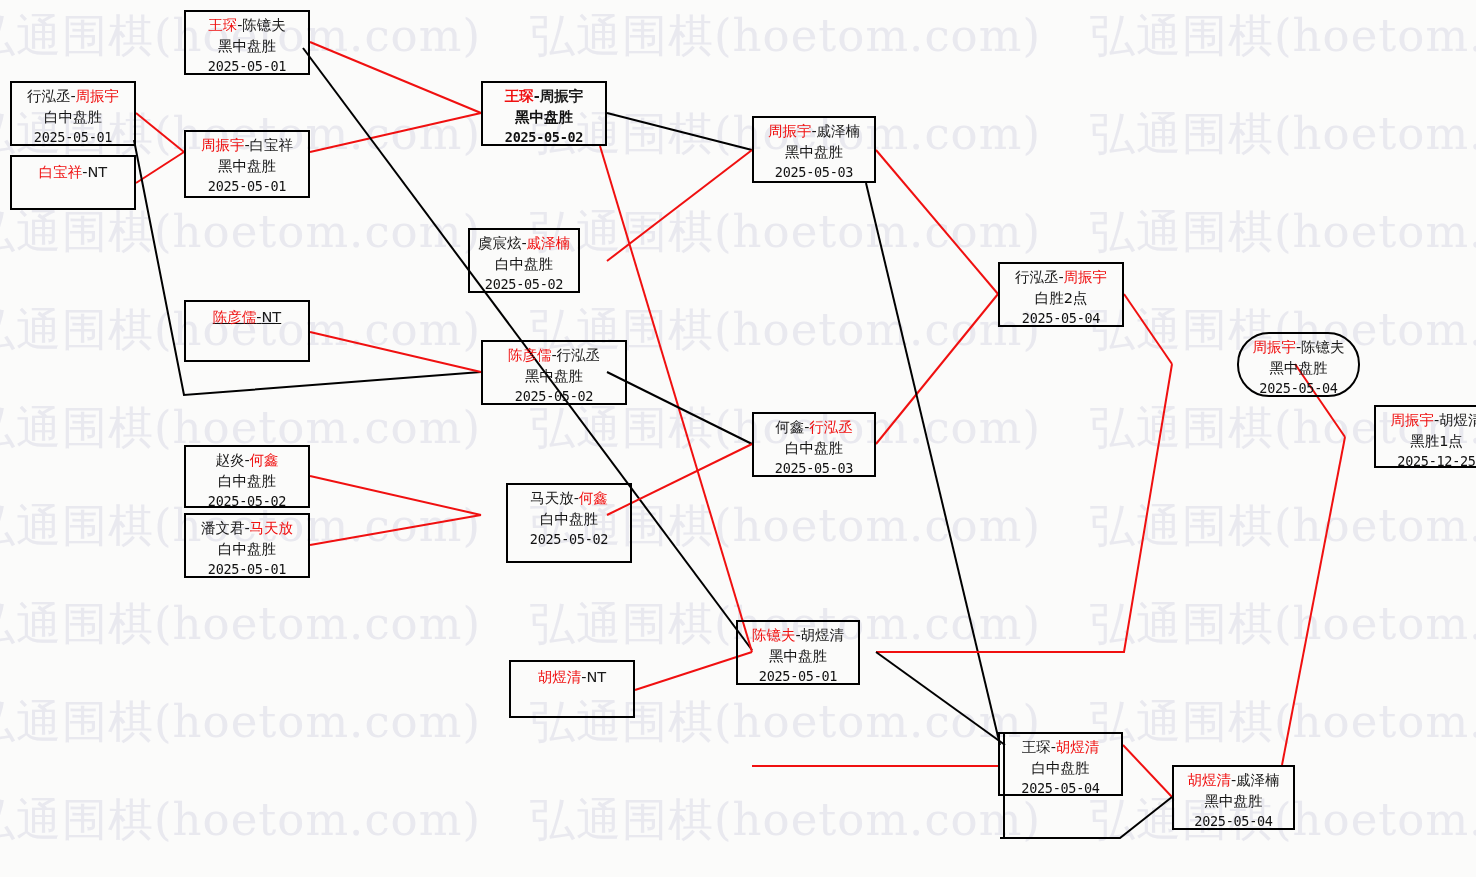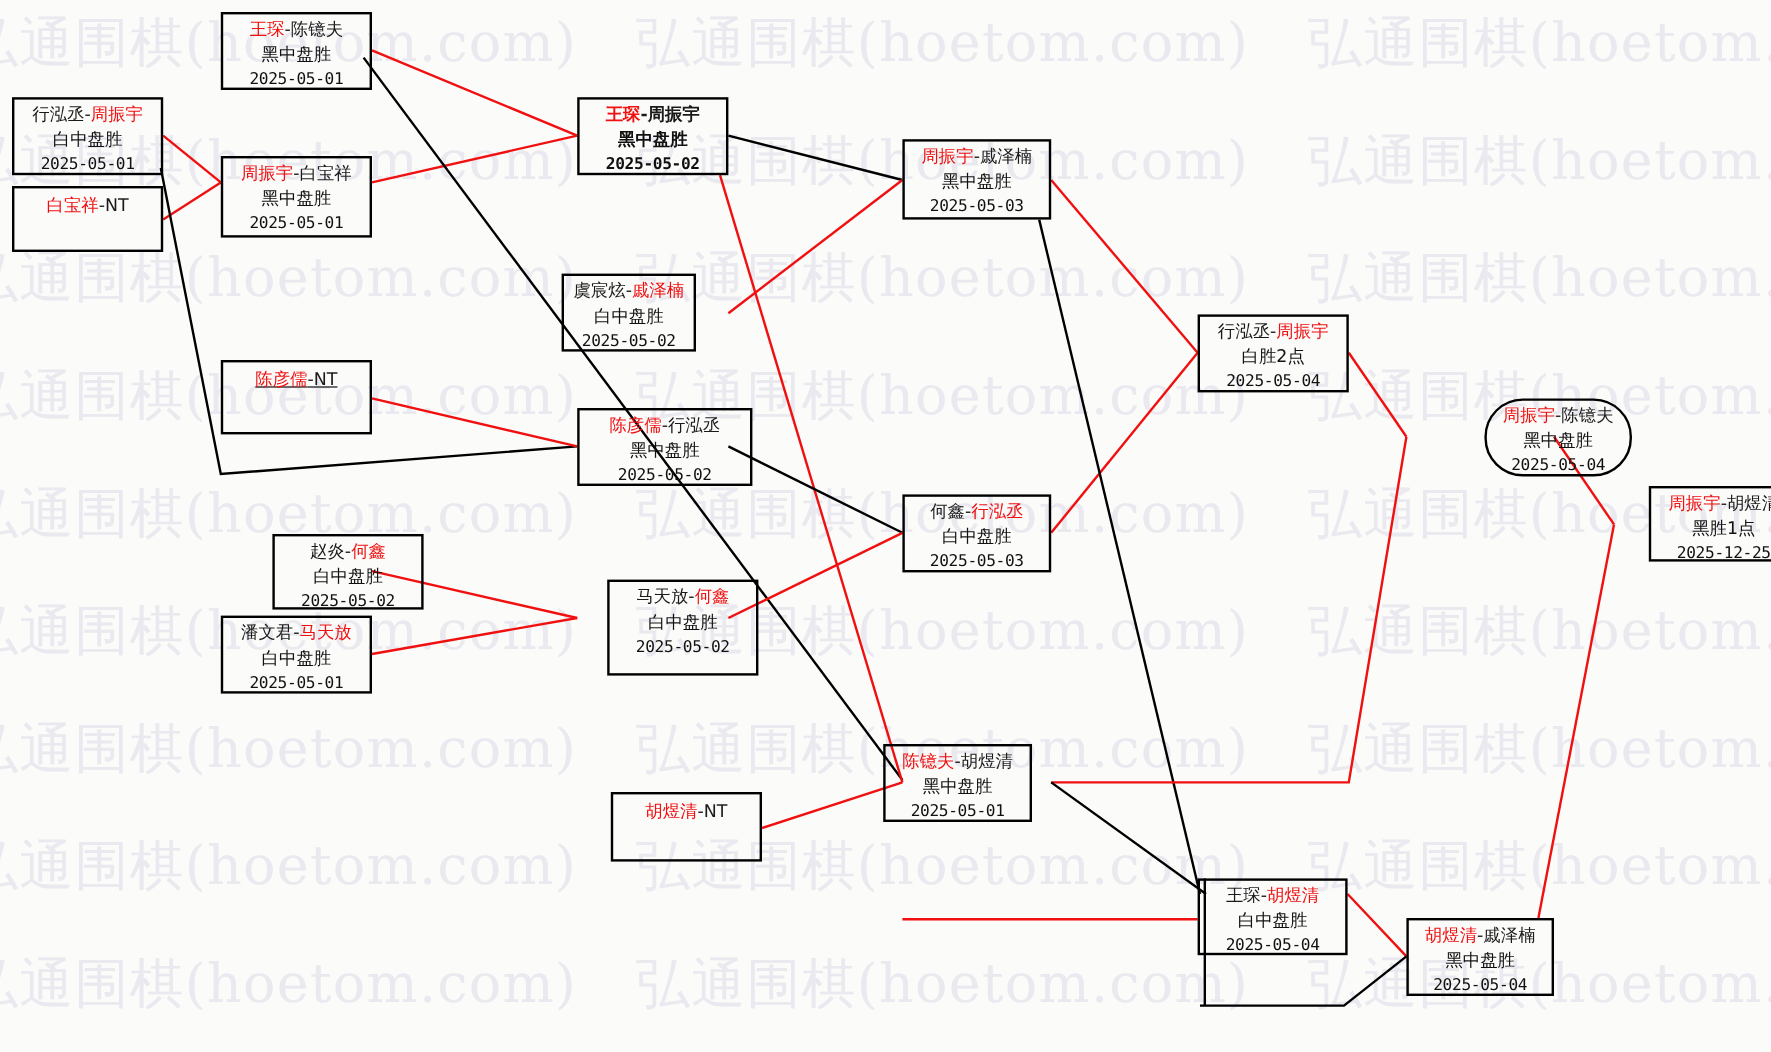--- a/index.html
+++ b/index.html
@@ -140,21 +140,21 @@
         <span class="ln date">2025-05-02</span>
       </div>
       <div class="node bye" id="n7" style="left: 184px; top: 300px; width: 126px; height: 62px; border-color: rgb(0, 0, 0); text-decoration: underline;">
         <span class="ln players"><span class="w">陈彦儒</span><span class="sep">-</span><span class="l">NT</span></span>
       </div>
       <div class="node" id="n8" style="left: 481px; top: 340px; width: 146px; height: 65px; border-color: rgb(0, 0, 0);">
         <span class="ln players"><span class="w">陈彦儒</span><span class="sep">-</span><span class="l">行泓丞</span></span>
         <span class="ln result">黑中盘胜</span>
         <span class="ln date">2025-05-02</span>
       </div>
-      <div class="node" id="n9" style="left: 184px; top: 445px; width: 126px; height: 63px; border-color: rgb(0, 0, 0); margin-left: 43px;">
+      <div class="node" id="n9" style="left: 184px; top: 445px; width: 126px; height: 63px; border-color: rgb(0, 0, 0);">
         <span class="ln players"><span class="l">赵炎</span><span class="sep">-</span><span class="w">何鑫</span></span>
         <span class="ln result">白中盘胜</span>
         <span class="ln date">2025-05-02</span>
       </div>
       <div class="node" id="n10" style="left: 184px; top: 513px; width: 126px; height: 65px; border-color: rgb(0, 0, 0);">
         <span class="ln players"><span class="l">潘文君</span><span class="sep">-</span><span class="w">马天放</span></span>
         <span class="ln result">白中盘胜</span>
         <span class="ln date">2025-05-01</span>
       </div>
       <div class="node" id="n11" style="left: 506px; top: 483px; width: 126px; height: 80px; border-color: rgb(0, 0, 0);">

